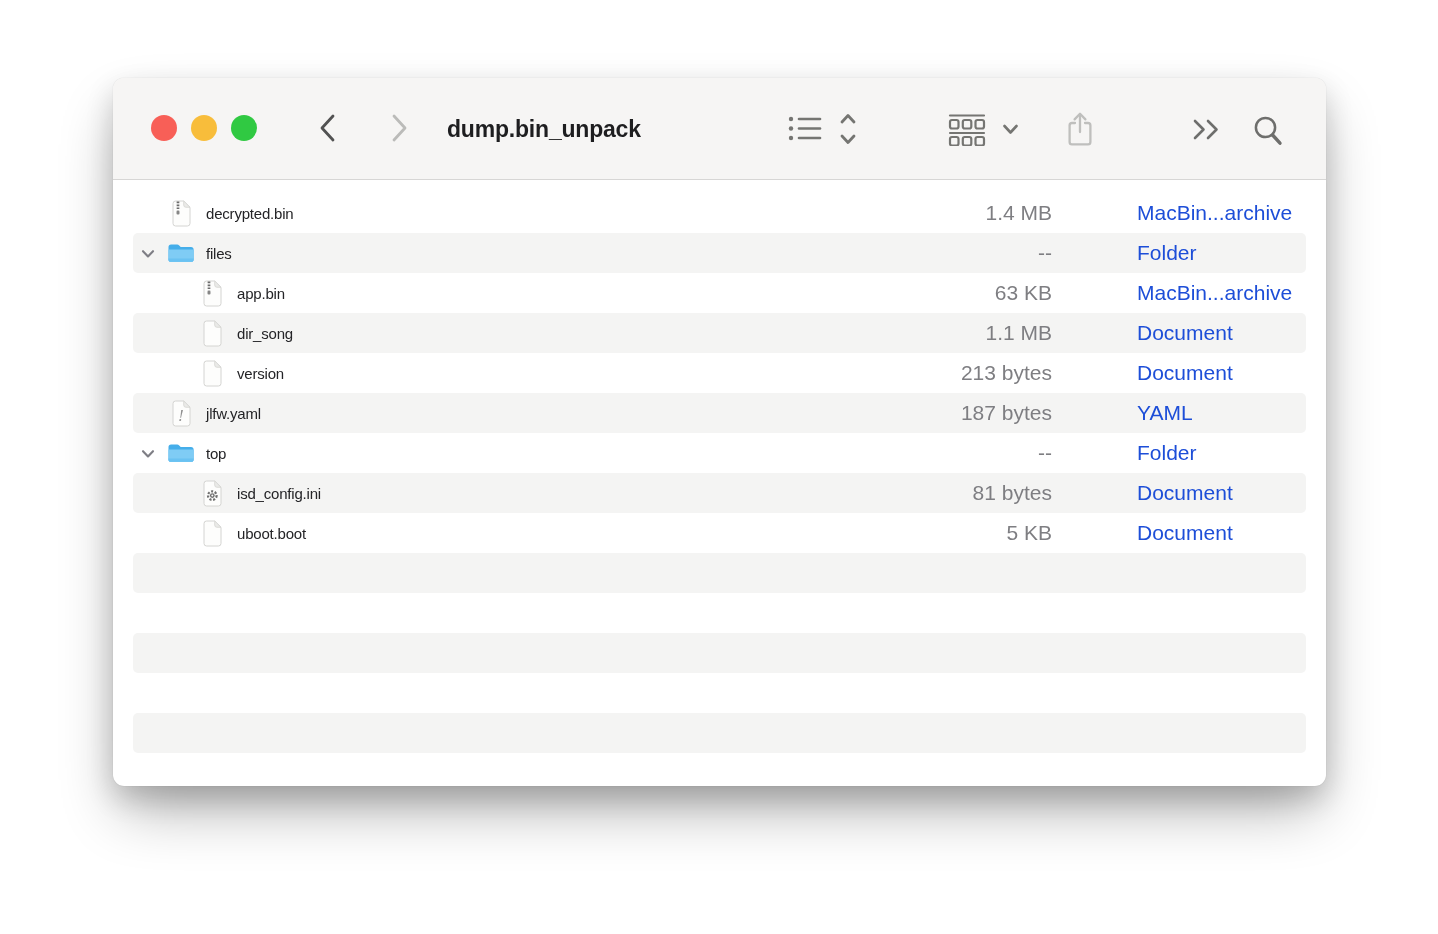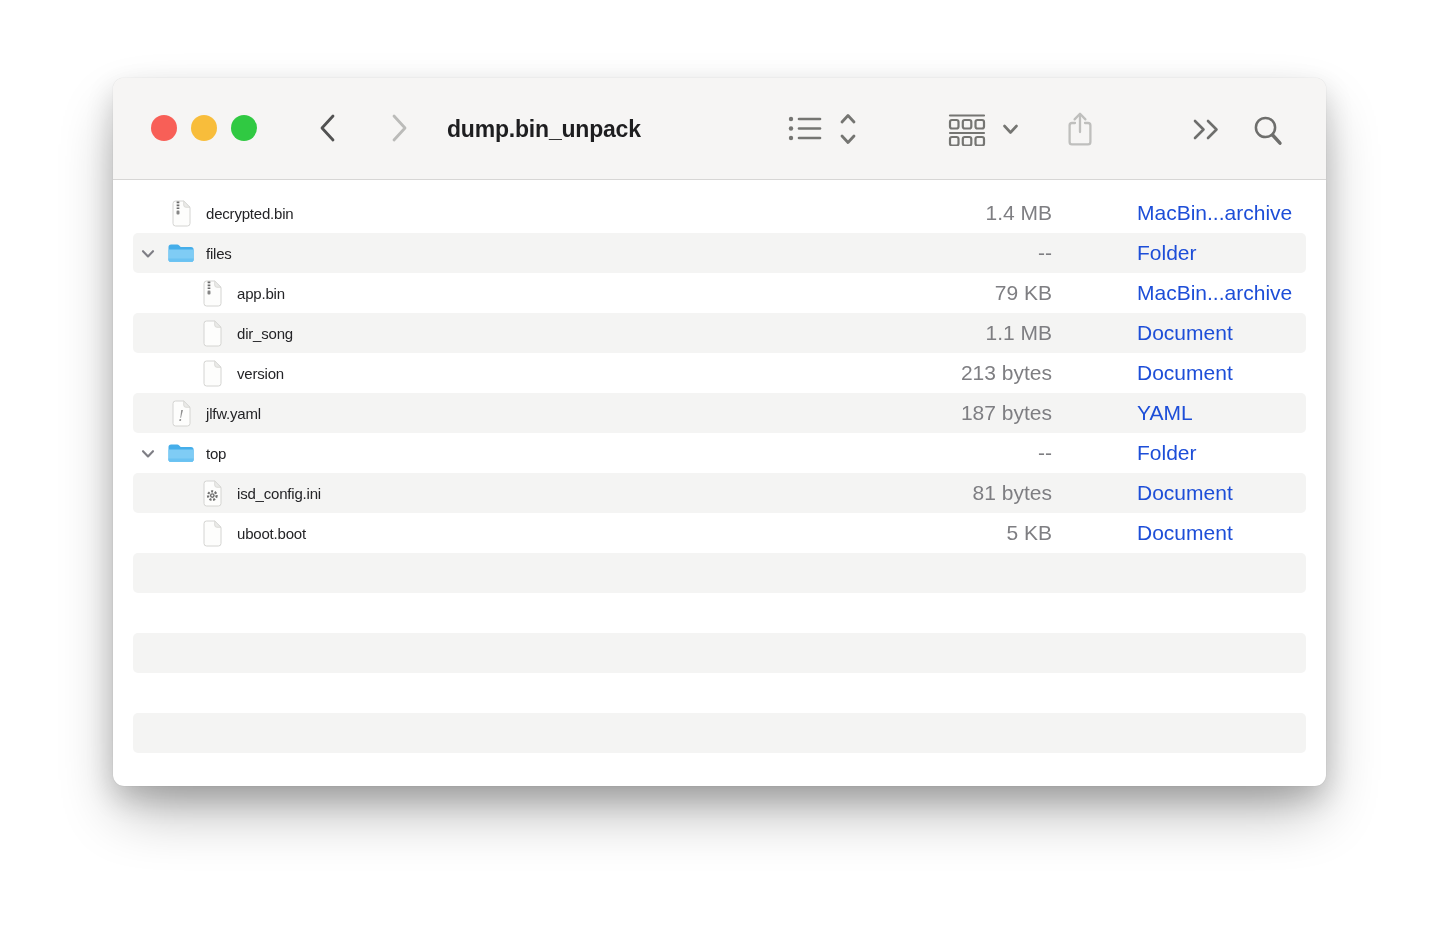--- a/index.html
+++ b/index.html
@@ -223,21 +223,21 @@
 
       <svg class="svg-archive" width="21" height="27" viewBox="0 0 21 27">
         <path d="M2 3.6 A2.6 2.6 0 0 1 4.6 1 h8.1 L19 7.3 V23.4 a2.6 2.6 0 0 1-2.6 2.6 H4.6 A2.6 2.6 0 0 1 2 23.4 Z" fill="#fdfdfc" stroke="#d4d4d2" stroke-width="1"></path>
         <path d="M12.7 1 L19 7.3 h-4 a2.3 2.3 0 0 1-2.3-2.3 Z" fill="#eaeae8" stroke="#d4d4d2" stroke-width="0.8"></path>
         <line x1="7" y1="1.6" x2="7" y2="10.4" stroke="#6b6b6b" stroke-width="2.7" stroke-dasharray="1.7 1.2"></line>
         <rect x="5.5" y="10.8" width="3" height="3.8" rx="1" fill="#868686"></rect>
       </svg>
 
     </span>
     <span class="fname">app.bin</span>
-    <span class="fsize">79 KB</span>
+    <span class="fsize">63 KB</span>
     <span class="fkind">MacBin...archive</span>
   </div>
         <div class="row striped depth-1">
 
     <span class="ficon" data-icon="document">
 
       <svg class="svg-doc" width="21" height="27" viewBox="0 0 21 27">
         <path d="M2 3.6 A2.6 2.6 0 0 1 4.6 1 h8.1 L19 7.3 V23.4 a2.6 2.6 0 0 1-2.6 2.6 H4.6 A2.6 2.6 0 0 1 2 23.4 Z" fill="#fdfdfc" stroke="#d4d4d2" stroke-width="1"></path>
         <path d="M12.7 1 L19 7.3 h-4 a2.3 2.3 0 0 1-2.3-2.3 Z" fill="#eaeae8" stroke="#d4d4d2" stroke-width="0.8"></path>
       </svg>

